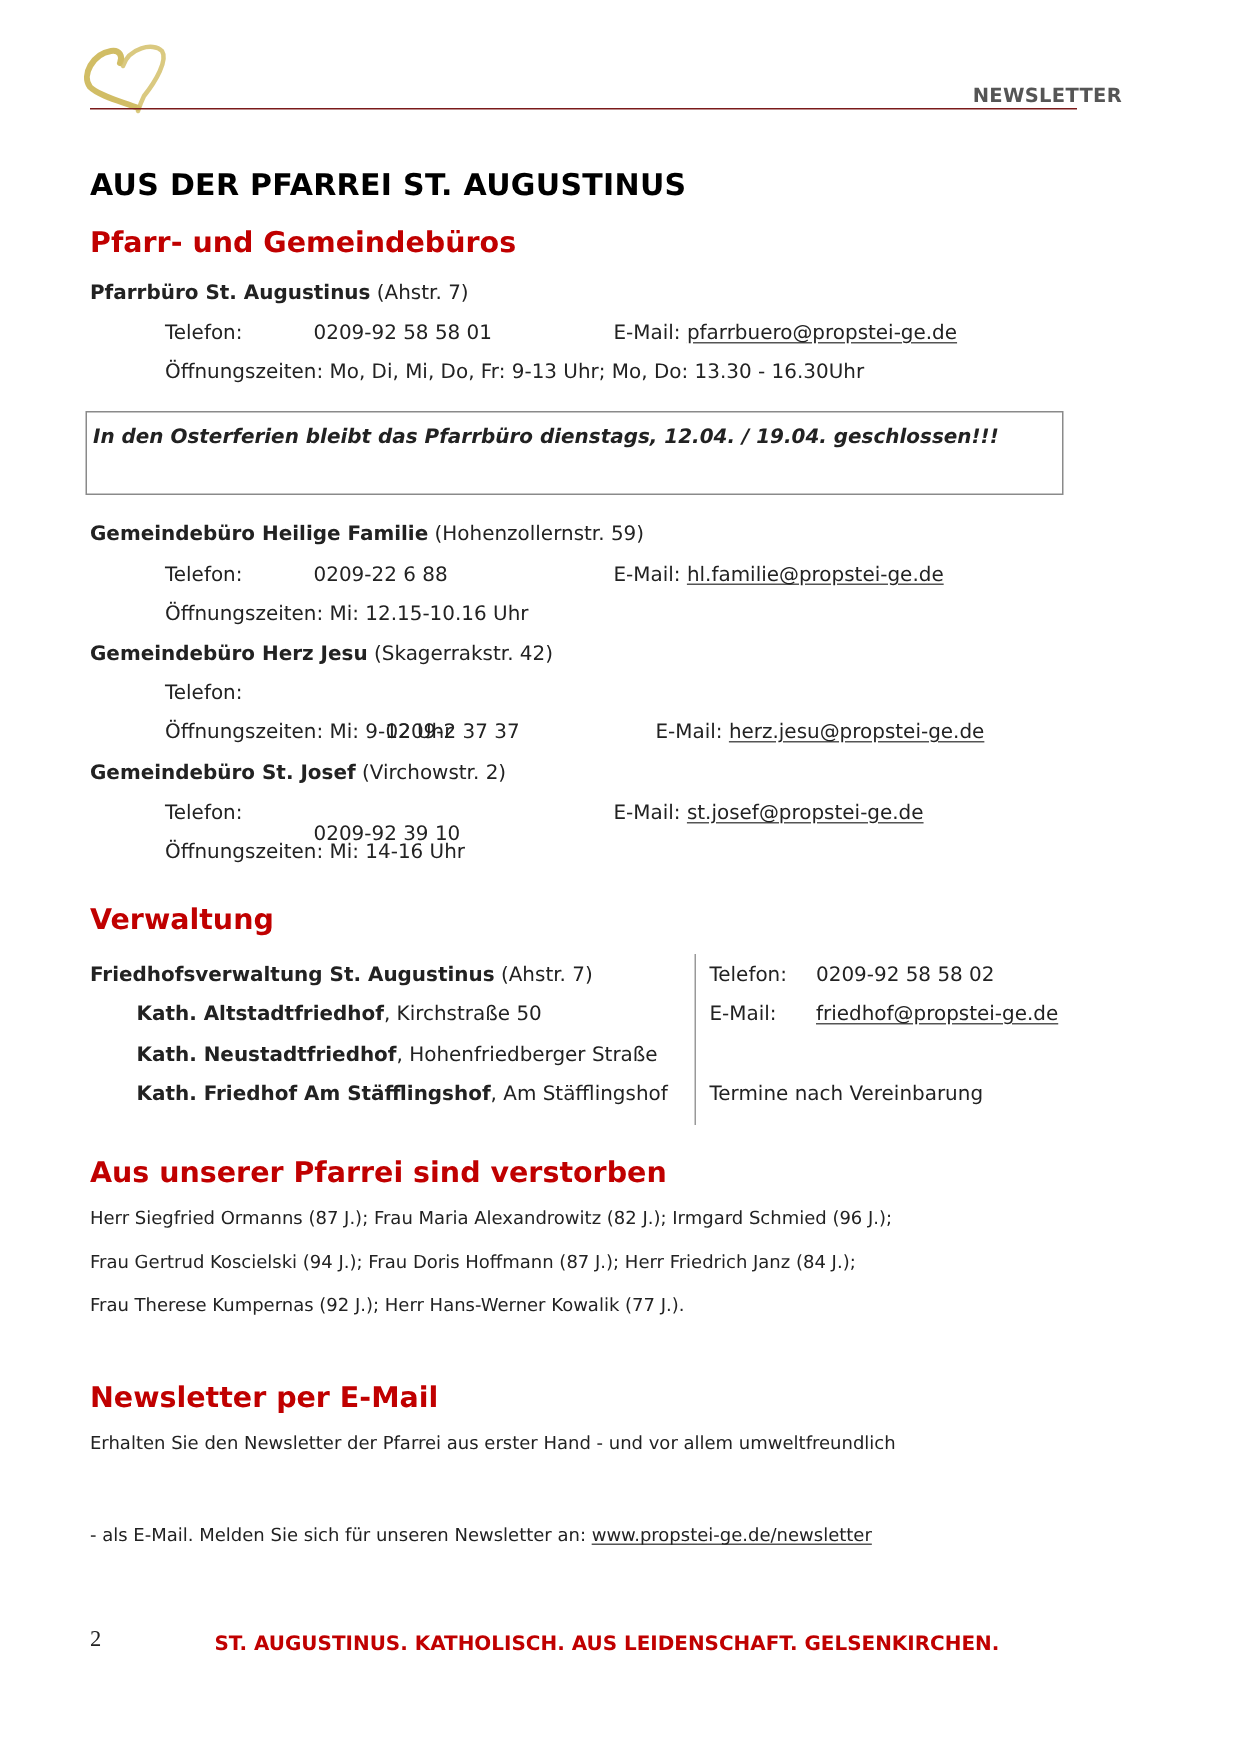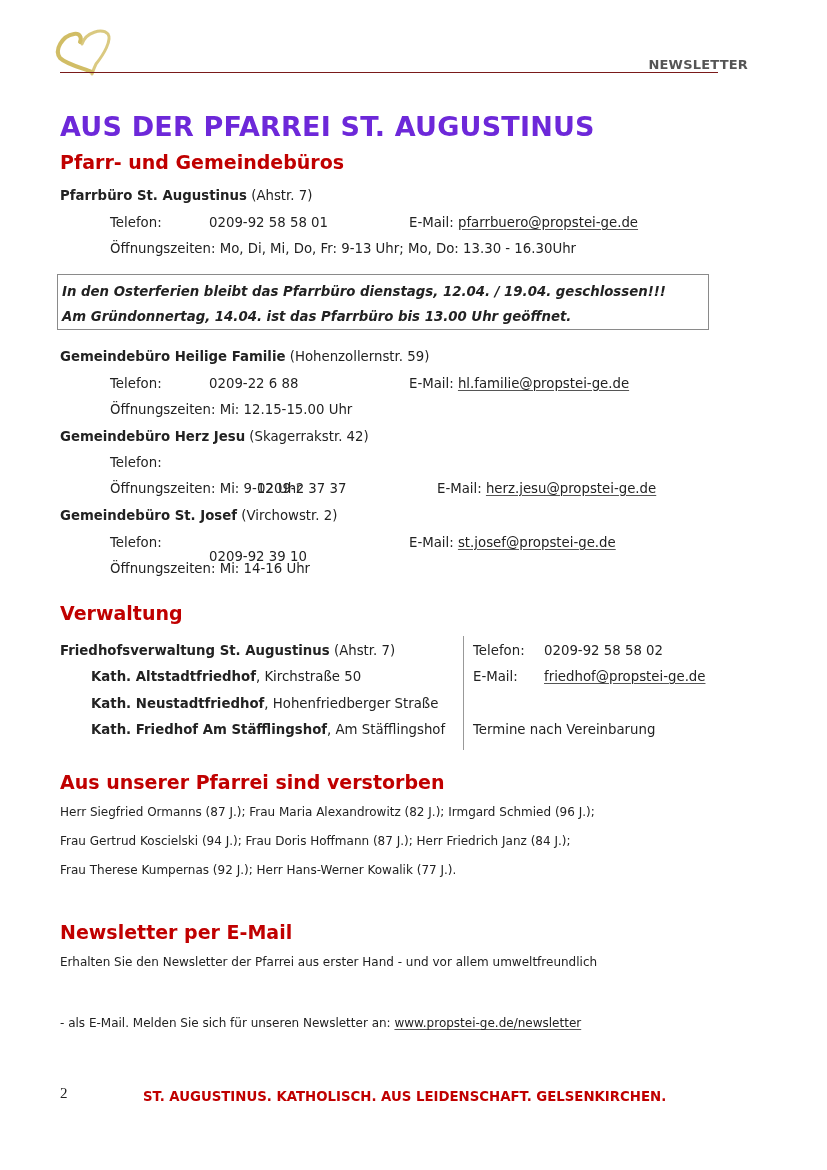--- a/index.html
+++ b/index.html
@@ -2,21 +2,21 @@
 <html><head>
 <meta charset="utf-8">
 <style>
   html, body { margin: 0; padding: 0; background: #ffffff; }
   body { width: 827px; height: 1170px; position: relative; overflow: hidden;
          font-family: "DejaVu Sans", sans-serif; color: #1a1a1a; }
   .abs { position: absolute; }
   #logo { left: 52px; top: 24px; width: 62px; height: 52px; }
   #header-rule { left: 60px; top: 72px; width: 658px; height: 1px; background: #7a1a1a; }
   #header-label { right: 79px; top: 57px; font-size: 13px; font-weight: bold; color: #555; letter-spacing: 0.2px; }
-  h1 { position: absolute; left: 60px; top: 111px; margin: 0; font-size: 27px; font-weight: bold; color: #6d28d9; letter-spacing: 0.2px; }
+  h1 { position: absolute; left: 60px; top: 111px; margin: 0; font-size: 20px; font-weight: bold; color: #000000; letter-spacing: 0.2px; }
   h2 { position: absolute; margin: 0; font-size: 19px; font-weight: bold; color: #c00000; }
   .txt { position: absolute; font-size: 13.3px; white-space: nowrap; color: #222; }
   .b { font-weight: bold; }
   .link { color: #222; text-decoration: underline; text-decoration-color: #555; text-underline-offset: 2px; }
   .col-phone { left: 110px; }
   .col-phone-val { left: 209px; }
   .col-mail { left: 409px; }
   #notice-box { left: 57px; top: 274px; width: 652px; height: 56px; border: 1px solid #8a8a8a; box-sizing: border-box; }
   .notice { position: absolute; left: 4px; font-size: 13.3px; font-style: italic; font-weight: bold; color: #222; white-space: nowrap; }
   #vdivider { left: 463px; top: 636px; width: 1px; height: 114px; background: #999; }
@@ -47,34 +47,33 @@
 <div class="txt col-phone" style="top:215px;">Telefon:</div>
 <div class="txt col-phone-val" style="top:215px;">0209-92 58 58 01</div>
 <div class="txt col-mail" style="top:215px;">
   <span>E-Mail:</span>
   <span class="link">pfarrbuero@propstei-ge.de</span>
 </div>
 <div class="txt col-phone" style="top:241px;">Öffnungszeiten: Mo, Di, Mi, Do, Fr: 9-13 Uhr; Mo, Do: 13.30 - 16.30Uhr</div>
 
 <div class="abs" id="notice-box">
   <div class="notice" style="top:9px;">In den Osterferien bleibt das Pfarrbüro dienstags, 12.04. / 19.04. geschlossen!!!</div>
-  <div class="notice" style="top:34px;">Am Gründonnertag, 14.04. ist das Pfarrbüro bis 13.00 Uhr geöffnet.</div>
 </div>
 
 <div class="txt" style="left:60px; top:349px;">
   <span class="b">Gemeindebüro Heilige Familie</span>
   <span>(Hohenzollernstr. 59)</span>
 </div>
 <div class="txt col-phone" style="top:376px;">Telefon:</div>
 <div class="txt col-phone-val" style="top:376px;">0209-22 6 88</div>
 <div class="txt col-mail" style="top:376px;">
   <span>E-Mail:</span>
   <span class="link">hl.familie@propstei-ge.de</span>
 </div>
-<div class="txt col-phone" style="top:402px;">Öffnungszeiten: Mi: 12.15-15.00 Uhr</div>
+<div class="txt col-phone" style="top:402px;">Öffnungszeiten: Mi: 12.15-10.16 Uhr</div>
 
 <div class="txt" style="left:60px; top:429px;">
   <span class="b">Gemeindebüro Herz Jesu</span>
   <span>(Skagerrakstr. 42)</span>
 </div>
 <div class="txt col-phone" style="top:455px;">Telefon:</div>
 <div class="txt col-phone-val" style="top:481px;margin-left:48px;">0209-2 37 37</div>
 <div class="txt col-mail" style="top:481px;margin-left:28px;">
   <span>E-Mail:</span>
   <span class="link">herz.jesu@propstei-ge.de</span>

